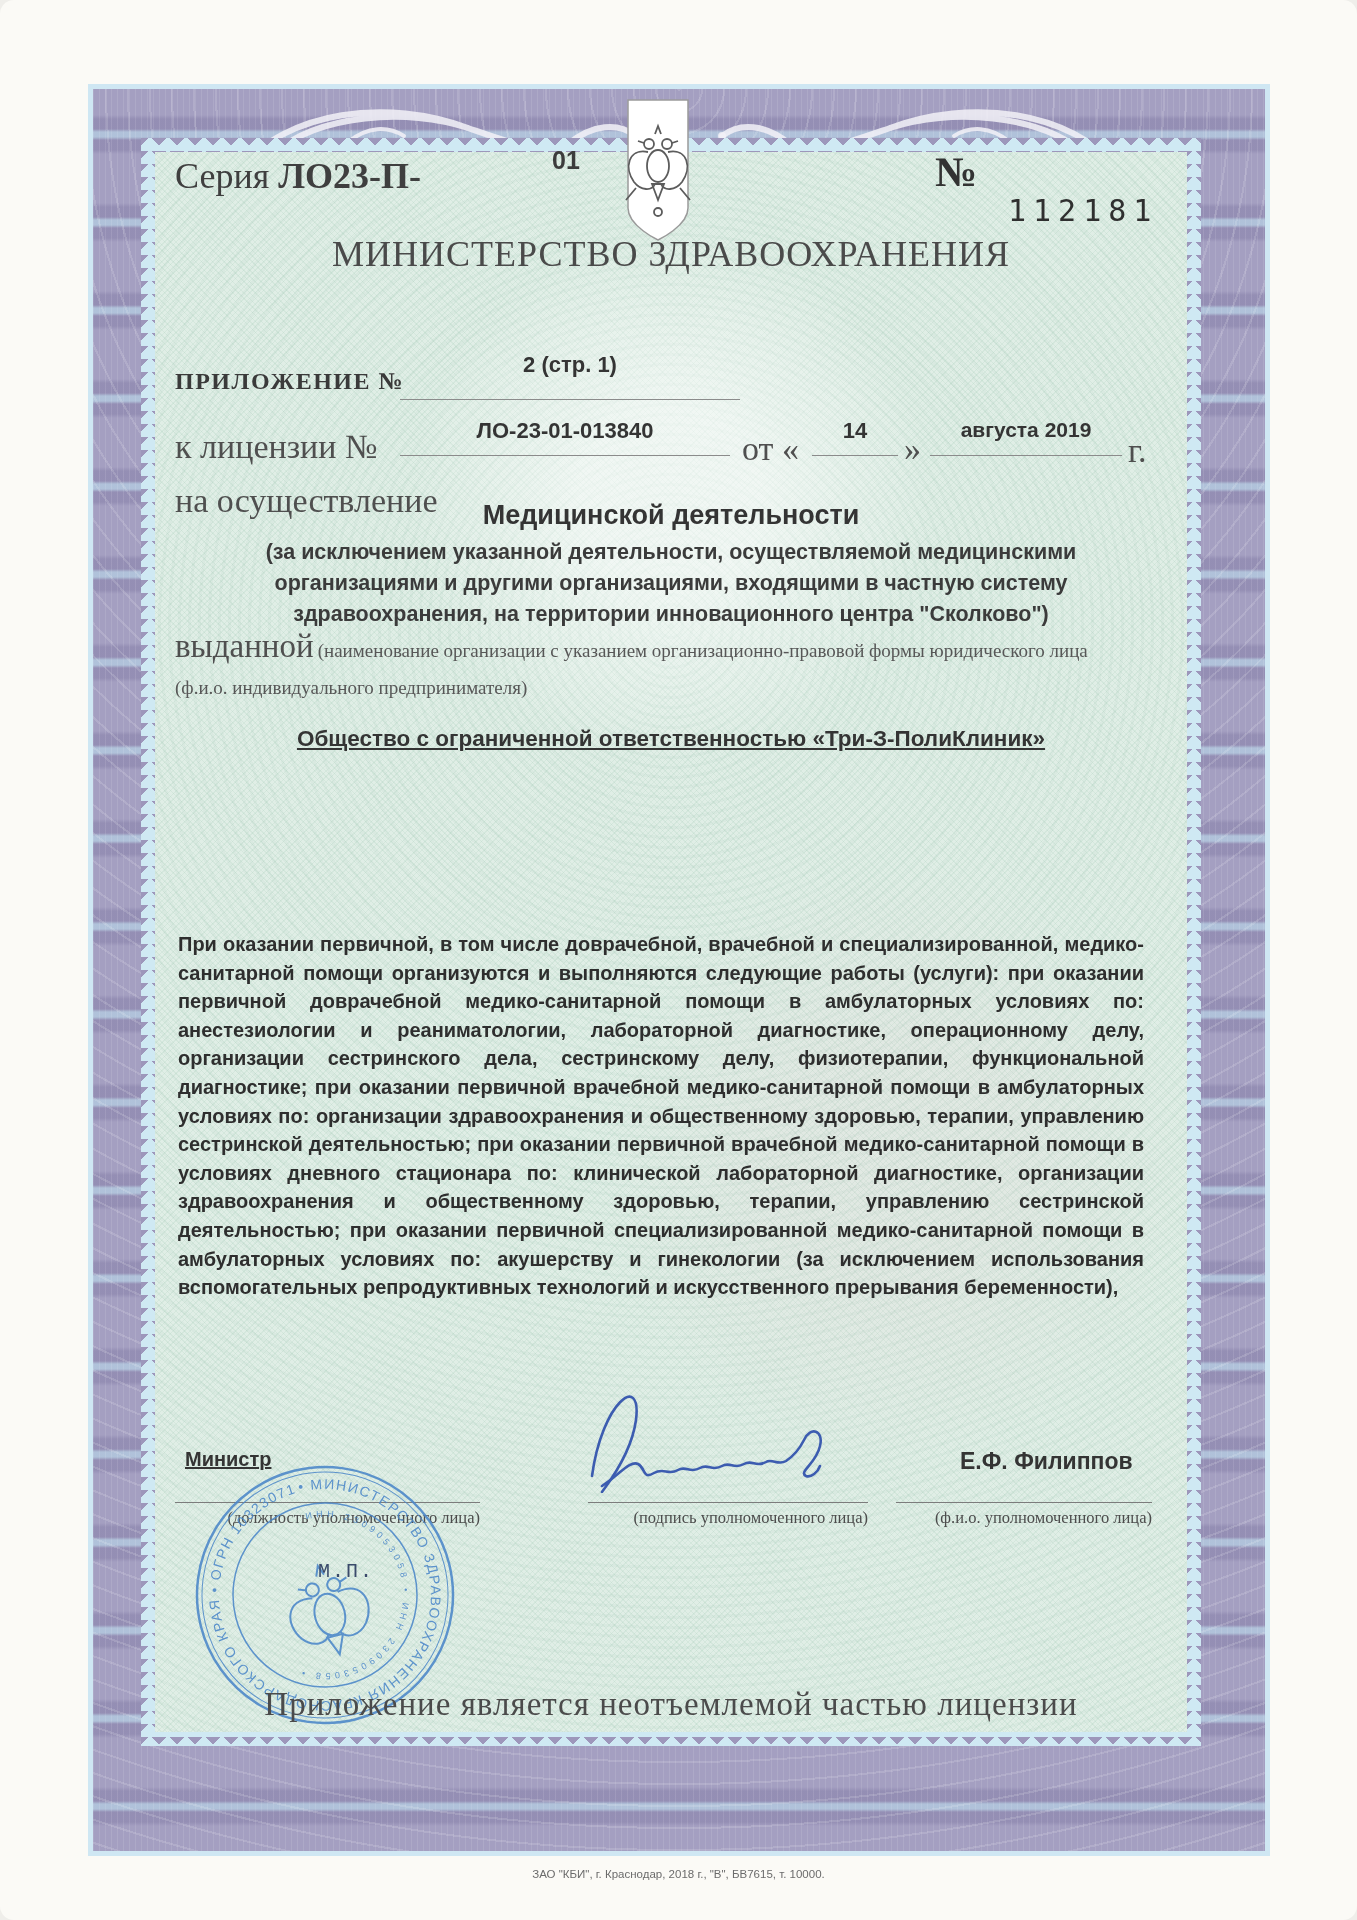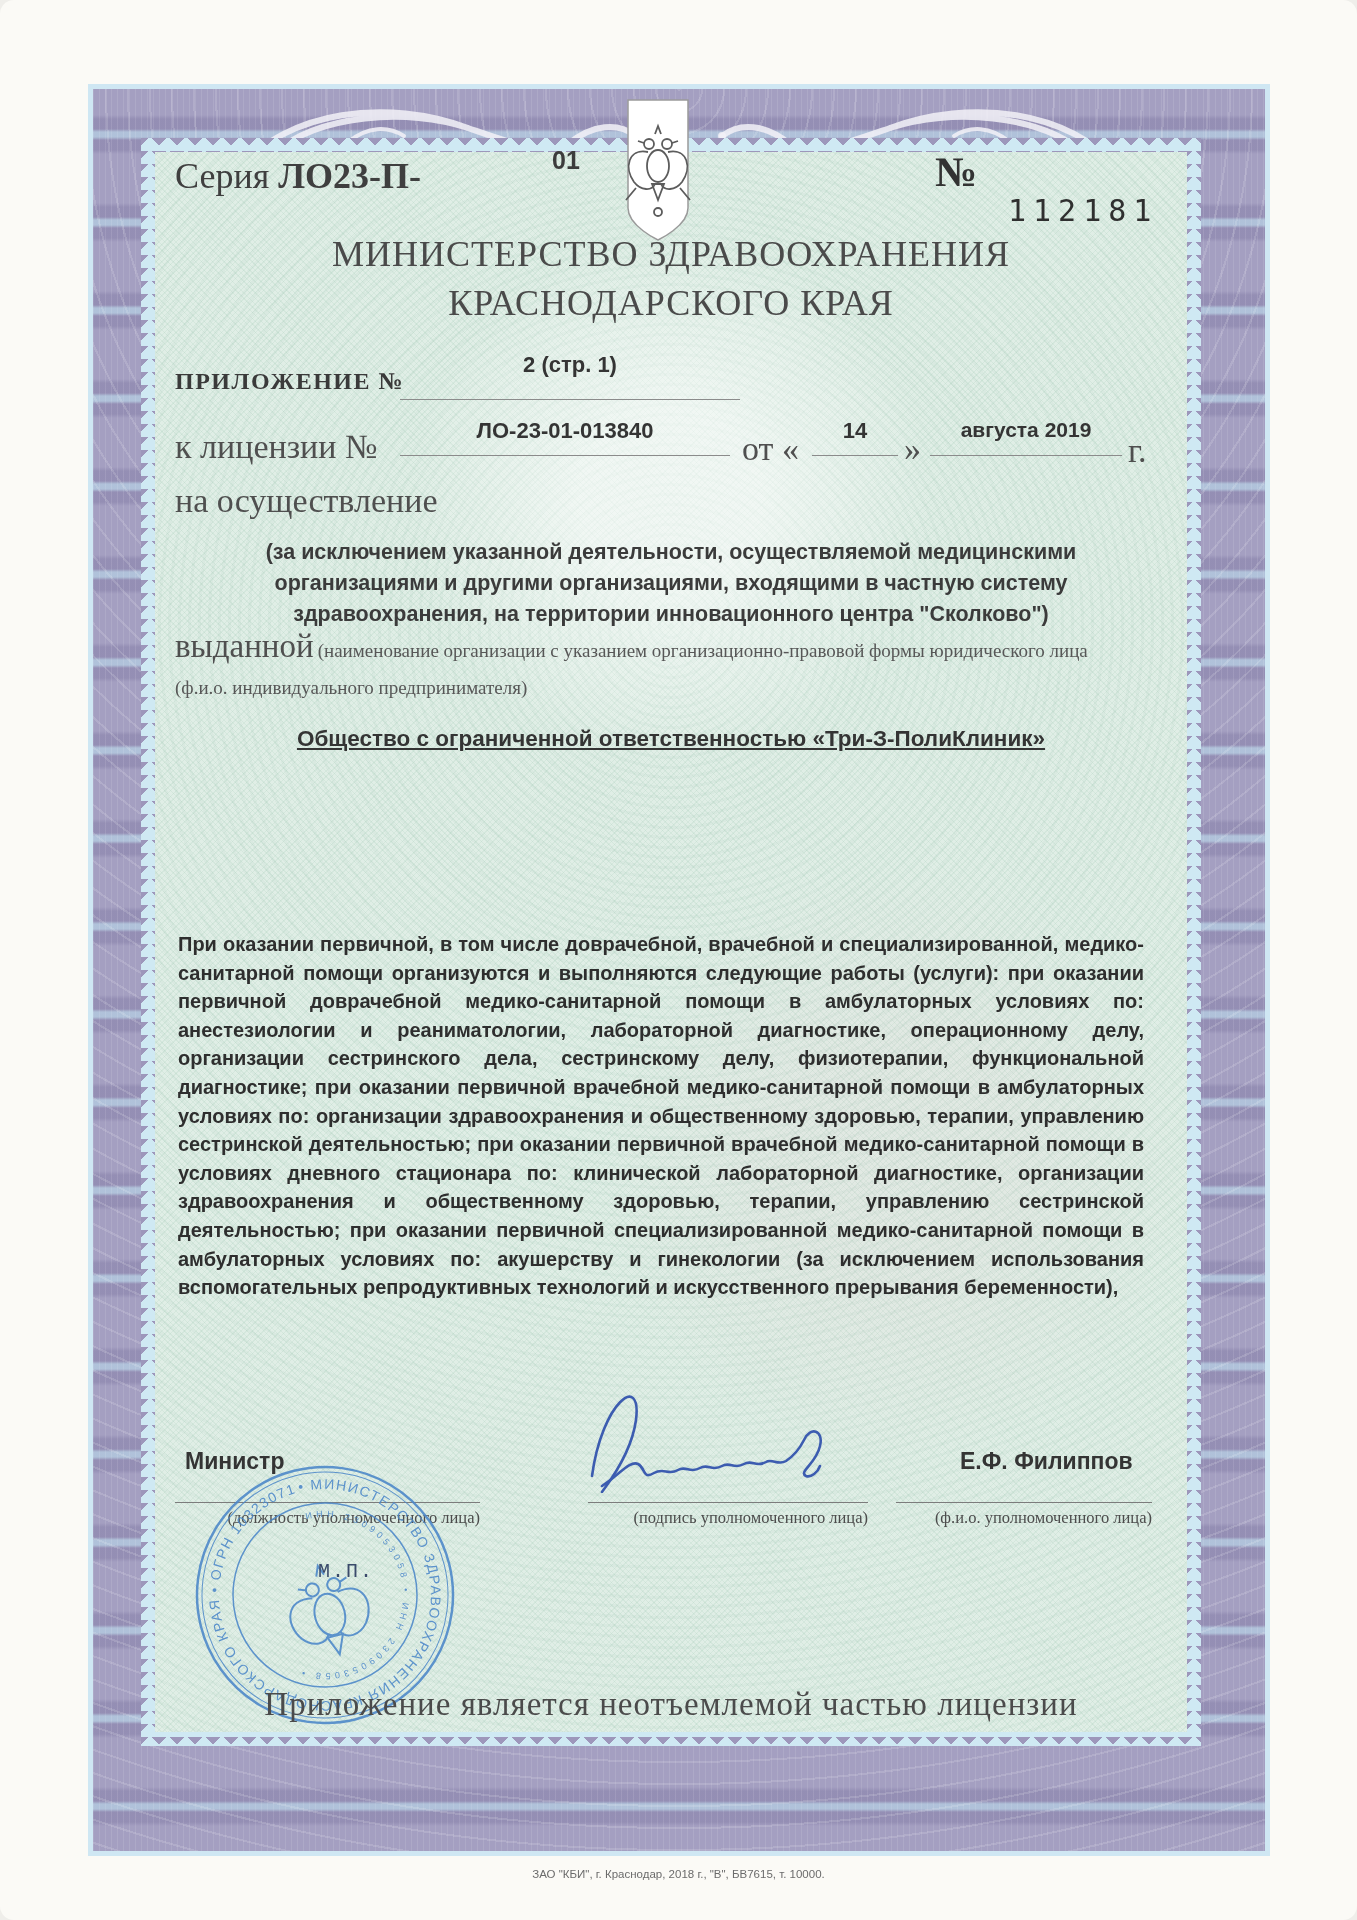--- a/index.html
+++ b/index.html
@@ -92,48 +92,48 @@
       <path d="M40,88 L52,88 L46,104 Z"></path>
       <path d="M24,92 L14,104 M68,92 L78,104"></path>
       <circle cx="46" cy="116" r="4"></circle>
     </g>
   </svg>
 
   <div class="abs" style="left:935px;top:148px;font-family:'Liberation Serif',serif;font-weight:bold;font-size:42px;color:#333;">№</div>
   <div class="abs" style="left:1008px;top:158px;font-family:'DejaVu Sans Mono',monospace;font-size:30px;letter-spacing:7px;color:#2f2f2f;margin-top:35px;">112181</div>
 
   <div class="abs centered ministry" style="top:233px;">МИНИСТЕРСТВО ЗДРАВООХРАНЕНИЯ</div>
-  <div class="abs centered ministry" style="top:282px;">КРАСНОДАРСКОГО КРАЯ</div>
 
   <div class="abs" style="left:175px;top:368px;font-family:'Liberation Serif',serif;font-weight:bold;font-size:24px;letter-spacing:1.5px;color:#3a3a3a;">ПРИЛОЖЕНИЕ №</div>
   <div class="abs fillLine boldFill" style="left:400px;top:352px;width:340px;height:48px;font-size:22px;">2 (стр. 1)</div>
 
   <div class="abs serifLabel" style="left:175px;top:428px;">к лицензии №</div>
   <div class="abs fillLine boldFill" style="left:400px;top:418px;width:330px;height:38px;font-size:22px;">ЛО-23-01-013840</div>
   <div class="abs serifLabel" style="left:742px;top:430px;">от «</div>
   <div class="abs fillLine boldFill" style="left:812px;top:418px;width:86px;height:38px;font-size:22px;">14</div>
   <div class="abs serifLabel" style="left:904px;top:430px;">»</div>
   <div class="abs fillLine boldFill" style="left:930px;top:418px;width:192px;height:38px;font-size:21px;">августа 2019</div>
   <div class="abs serifLabel" style="left:1128px;top:432px;">г.</div>
 
   <div class="abs serifLabel" style="left:175px;top:482px;">на осуществление</div>
+  <div class="abs centered boldFill" style="top:500px;font-size:27px;">Медицинской деятельности</div>
   <div class="abs boldFill" style="left:261px;top:537px;width:820px;font-size:21.5px;line-height:31px;text-align:center;color:#3b3b3b;">(за исключением указанной деятельности, осуществляемой медицинскими организациями и другими организациями, входящими в частную систему здравоохранения, на территории инновационного центра "Сколково")</div>
 
   <div class="abs" style="left:175px;top:628px;width:975px;line-height:36px;">
     <span class="serifLabel" style="font-size:33px;">выданной</span>
     <span class="smallSerif">(наименование организации с указанием организационно-правовой формы юридического лица</span><br>
     <span class="smallSerif">(ф.и.о. индивидуального предпринимателя)</span>
   </div>
 
   <div class="abs centered boldFill" style="top:726px;font-size:22.5px;text-decoration:underline;">Общество с ограниченной ответственностью «Три-З-ПолиКлиник»</div>
 
 
   <div class="abs bodyText" style="left:178px;top:930px;width:966px;">При оказании первичной, в том числе доврачебной, врачебной и специализированной, медико-санитарной помощи организуются и выполняются следующие работы (услуги): при оказании первичной доврачебной медико-санитарной помощи в амбулаторных условиях по: анестезиологии и реаниматологии, лабораторной диагностике, операционному делу, организации сестринского дела, сестринскому делу, физиотерапии, функциональной диагностике; при оказании первичной врачебной медико-санитарной помощи в амбулаторных условиях по: организации здравоохранения и общественному здоровью, терапии, управлению сестринской деятельностью; при оказании первичной врачебной медико-санитарной помощи в условиях дневного стационара по: клинической лабораторной диагностике, организации здравоохранения и общественному здоровью, терапии, управлению сестринской деятельностью; при оказании первичной специализированной медико-санитарной помощи в амбулаторных условиях по: акушерству и гинекологии (за исключением использования вспомогательных репродуктивных технологий и искусственного прерывания беременности),</div>
 
-  <div class="abs boldFill" style="left:185px;top:1448px;font-size:23px;">Министр</div>
+  <div class="abs boldFill" style="left:185px;top:1448px;font-size:20px;text-decoration:underline;">Министр</div>
 
   <svg class="abs" style="left:570px;top:1368px;" width="290" height="125" viewBox="0 0 290 125">
     <g fill="none" stroke="#3c5cb0" stroke-width="2.6" stroke-linecap="round">
       <path d="M22,108 C32,34 72,4 66,52 C61,88 36,118 32,124"></path>
       <path d="M32,118 C48,108 60,92 68,96 C76,100 72,112 84,105 C94,99 98,108 108,102 C116,97 120,106 130,100 C138,95 142,104 152,98 C160,93 164,102 174,96 C182,91 186,100 196,94 C202,90 208,98 216,93 C222,89 228,84 234,72 C240,58 254,62 250,78 C246,96 228,104 236,108 C241,110 248,104 250,98"></path>
     </g>
   </svg>
 
   <div class="abs boldFill" style="left:960px;top:1448px;font-size:23px;">Е.Ф. Филиппов</div>
 

